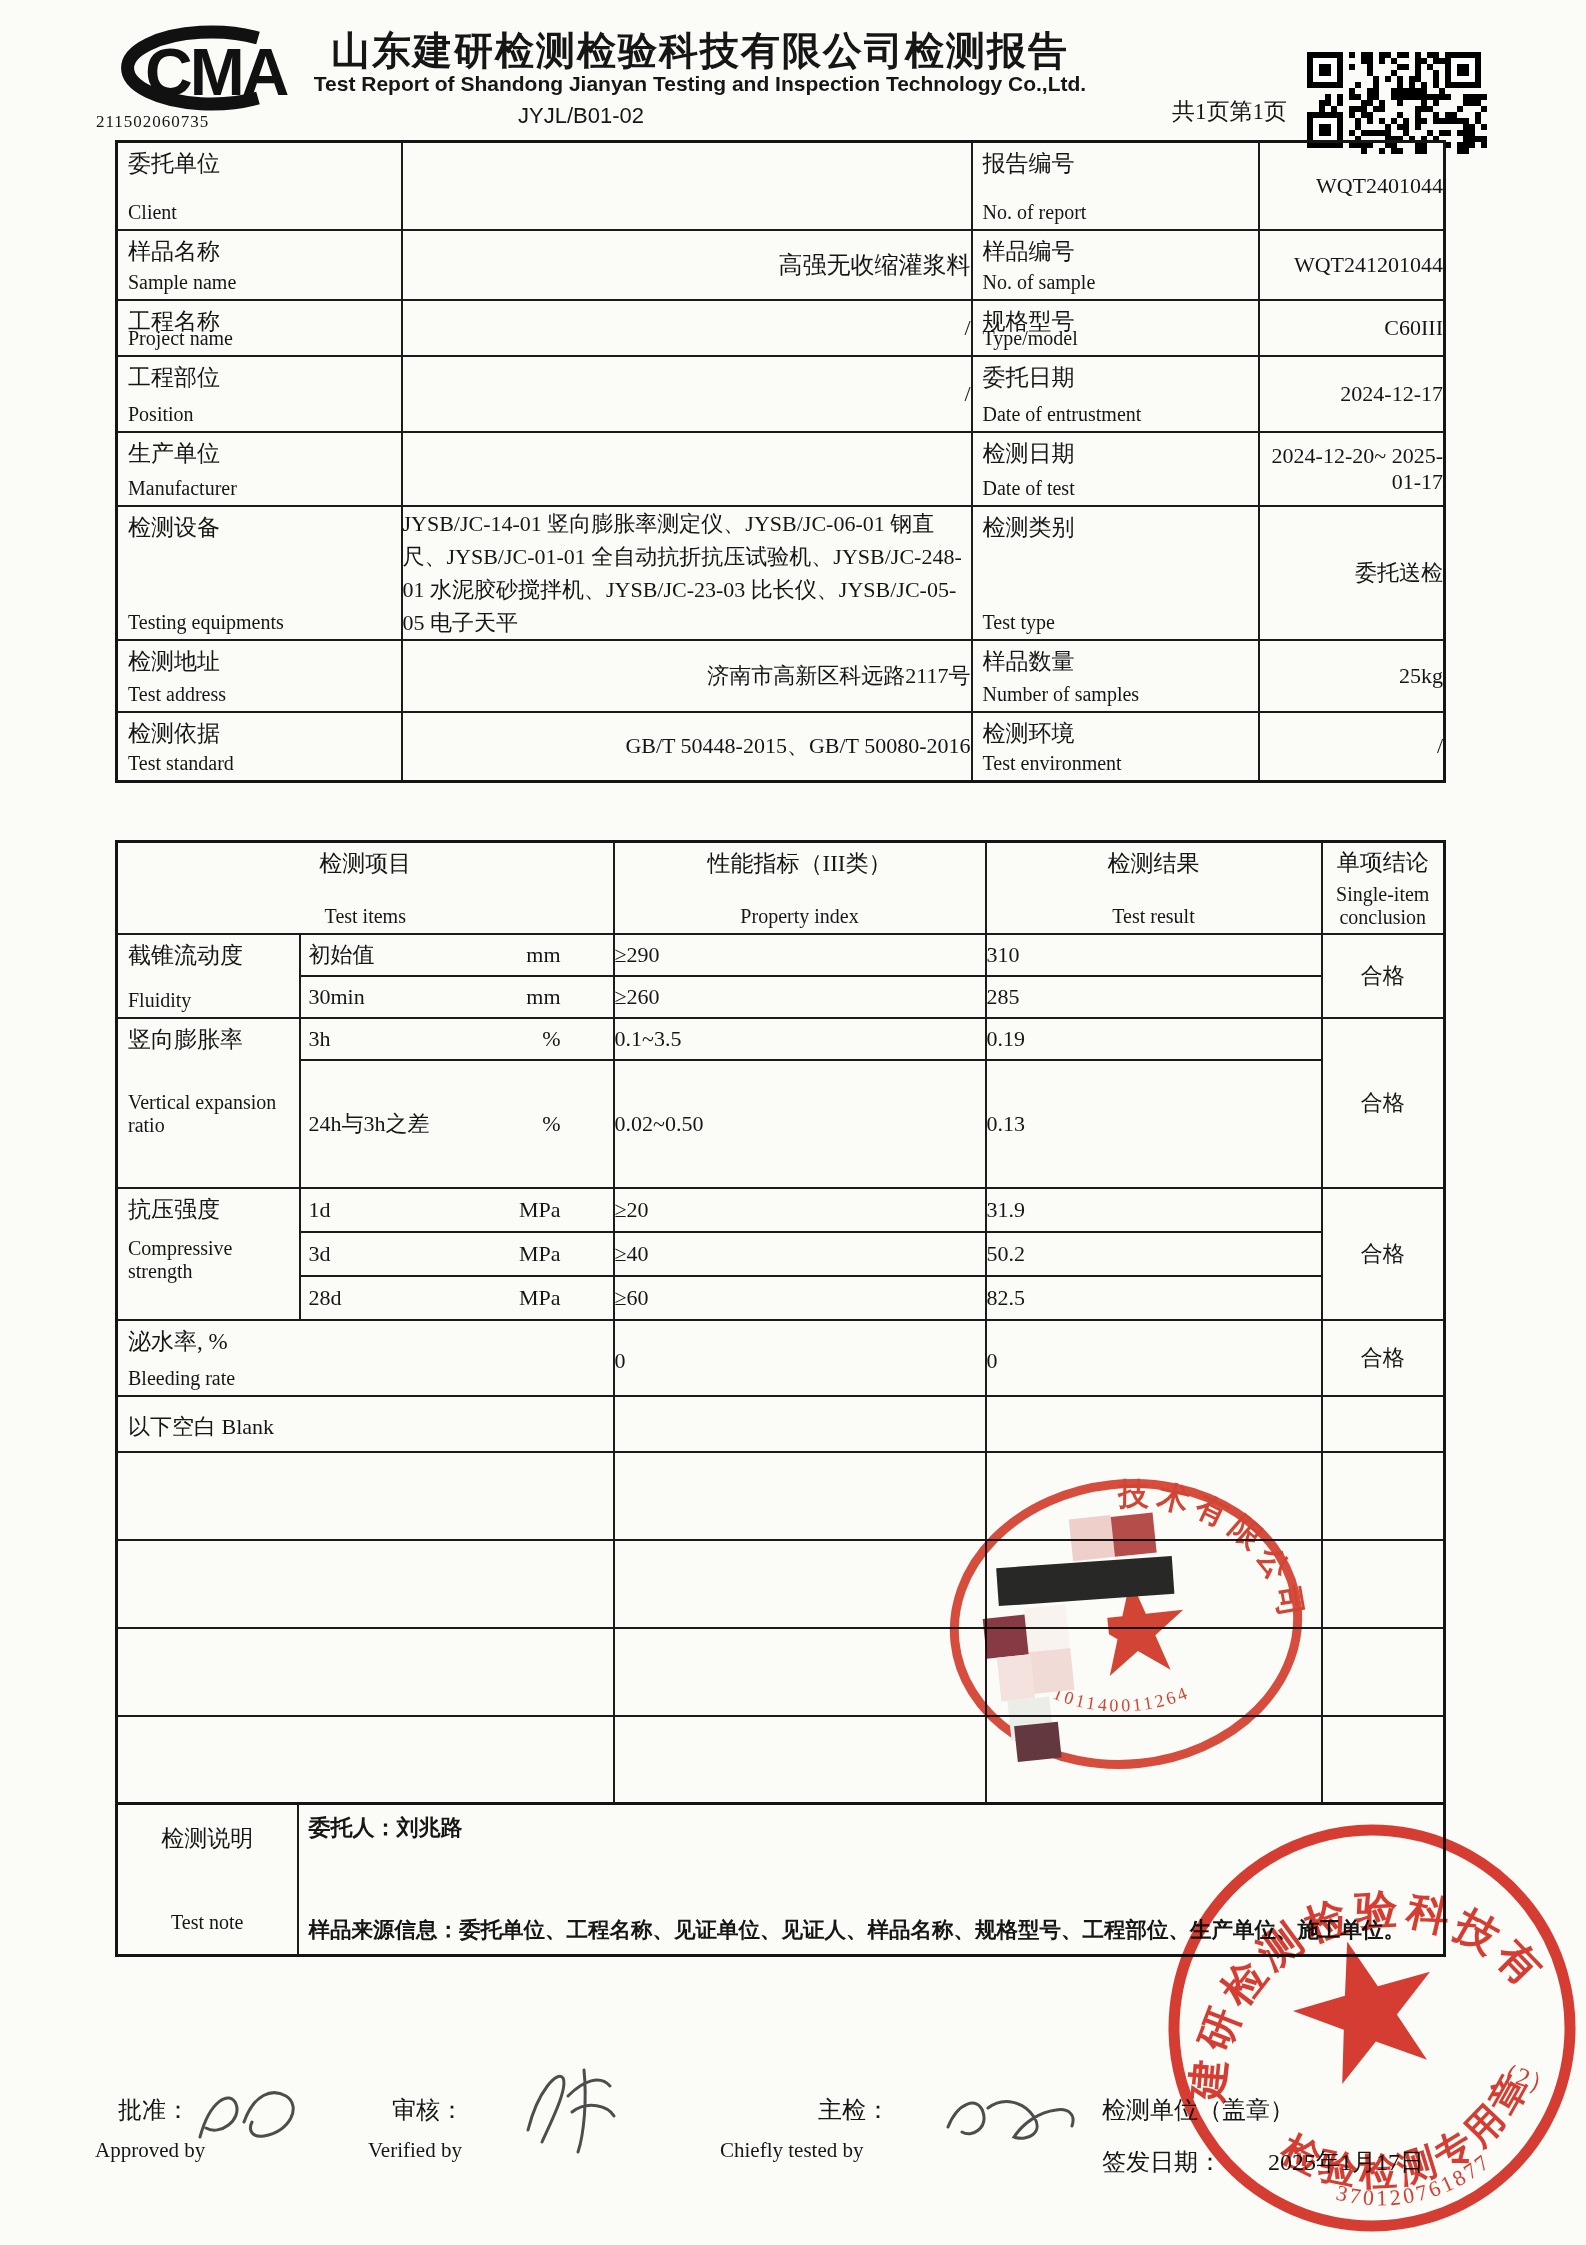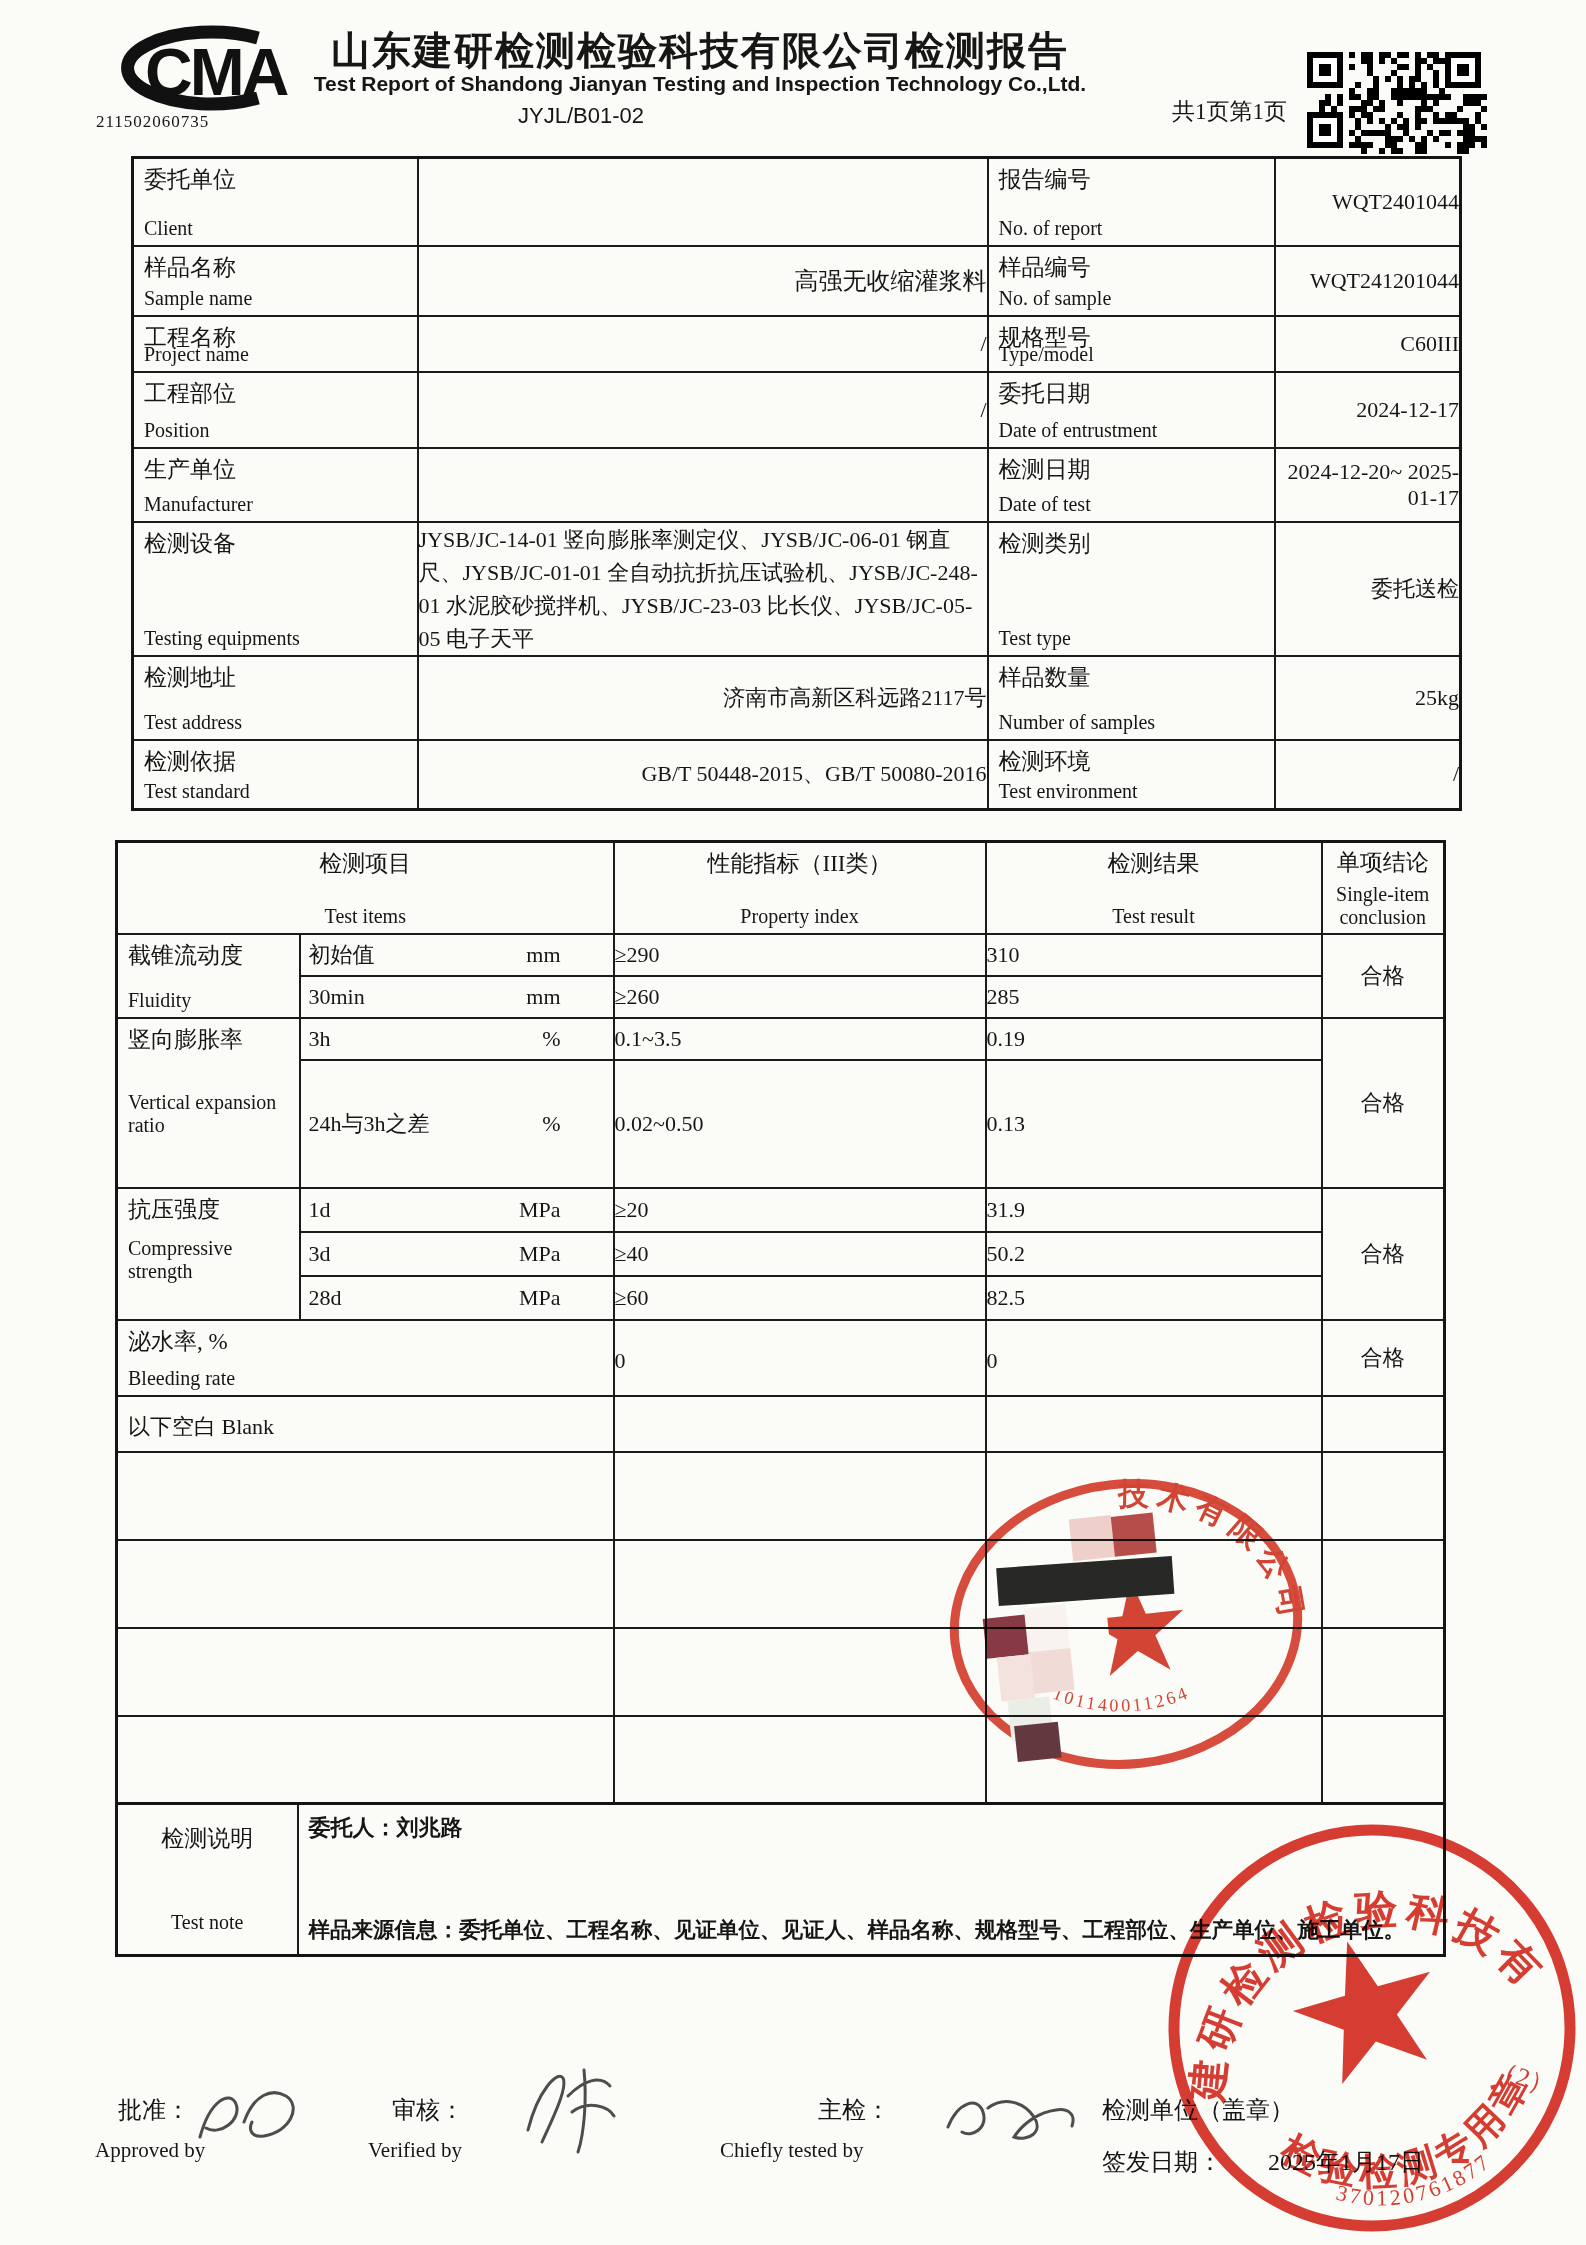--- a/index.html
+++ b/index.html
@@ -230,21 +230,21 @@
         <rect x="2" y="2" width="2" height="2" fill="#000"></rect>
         <rect x="23" y="0" width="6" height="6" fill="#000"></rect>
         <rect x="24" y="1" width="4" height="4" fill="#fff"></rect>
         <rect x="25" y="2" width="2" height="2" fill="#000"></rect>
         <rect x="0" y="10" width="6" height="6" fill="#000"></rect>
         <rect x="1" y="11" width="4" height="4" fill="#fff"></rect>
         <rect x="2" y="12" width="2" height="2" fill="#000"></rect>
       </svg>
     </div>
 
-  <table class="doc" style="left:115px;top:156px;width:1328px;margin-left:16px;">
+  <table class="doc" style="left:115px;top:140px;width:1328px;">
     <colgroup>
         <col style="width:285px">
         <col style="width:570px">
         <col style="width:287px">
         <col style="width:186px">
       </colgroup>
     <tbody>
         <tr style="height:88px">
       <td class="pc">
             <div class="cn">委托单位</div>
@@ -310,21 +310,21 @@
             <div class="cn">检测设备</div>
             <div class="en">Testing equipments</div>
           </td>
       <td class="eqp">JYSB/JC-14-01 竖向膨胀率测定仪、JYSB/JC-06-01 钢直尺、JYSB/JC-01-01 全自动抗折抗压试验机、JYSB/JC-248-01 水泥胶砂搅拌机、JYSB/JC-23-03 比长仪、JYSB/JC-05-05 电子天平</td>
       <td class="pc">
             <div class="cn">检测类别</div>
             <div class="en">Test type</div>
           </td>
       <td class="val">委托送检</td>
     </tr>
-    <tr style="height:84px">
+    <tr style="height:72px">
       <td class="pc">
             <div class="cn">检测地址</div>
             <div class="en">Test address</div>
           </td>
       <td class="val">济南市高新区科远路2117号</td>
       <td class="pc">
             <div class="cn">样品数量</div>
             <div class="en">Number of samples</div>
           </td>
       <td class="val">25kg</td>

